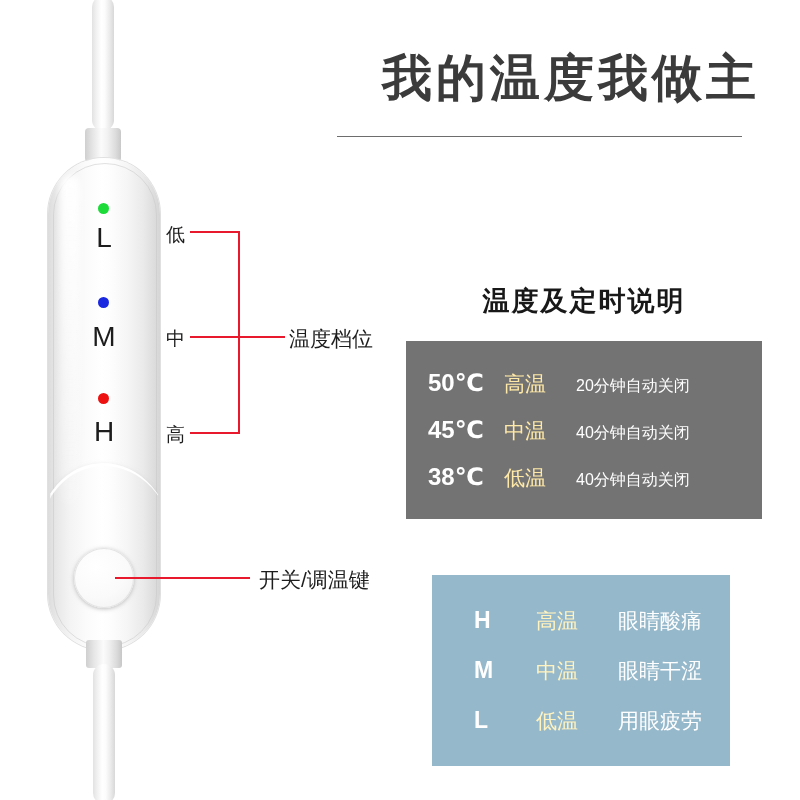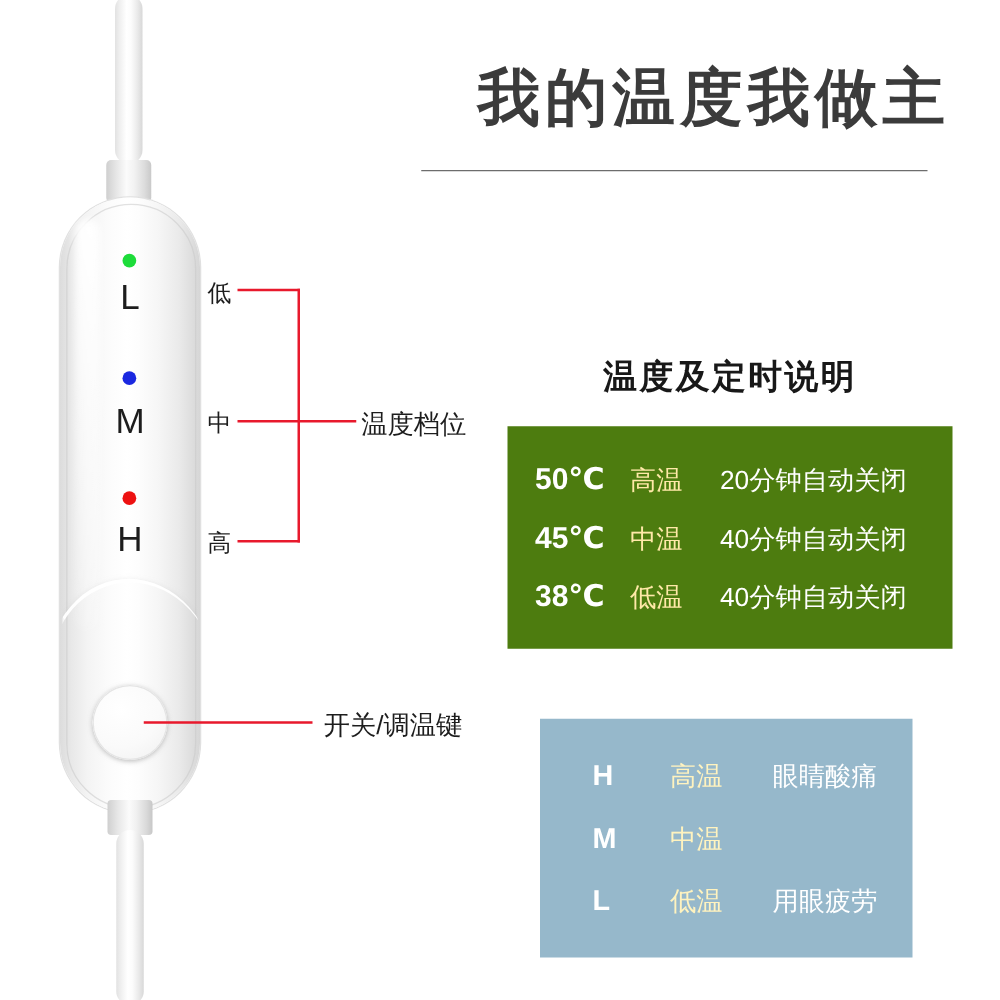--- a/index.html
+++ b/index.html
@@ -210,21 +210,21 @@
     color: #181818;
     letter-spacing: 2px;
     white-space: nowrap;
   }
   .panel-pink {
     position: absolute;
     left: 406px;
     top: 341px;
     width: 356px;
     height: 178px;
-    background: #4d7c0f;
+    background: #737373;
     display: flex;
     flex-direction: column;
     justify-content: center;
   }
   .panel-blue {
     position: absolute;
     left: 432px;
     top: 575px;
     width: 298px;
     height: 191px;
@@ -246,21 +246,21 @@
     color: #ffffff;
     flex: 0 0 auto;
   }
   .prow .c-level {
     width: 72px;
     font-size: 21px;
     color: #ffe9a8;
     flex: 0 0 auto;
   }
   .prow .c-desc {
-    font-size: 21px;
+    font-size: 16px;
     color: #ffffff;
     flex: 1 1 auto;
   }
   .brow {
     display: flex;
     align-items: baseline;
     padding: 0 0 0 42px;
     margin: 11px 0;
   }
   .brow .c-code {
@@ -347,20 +347,21 @@
 
   <div class="panel-blue">
     <div class="brow">
       <span class="c-code">H</span>
       <span class="c-level">高温</span>
       <span class="c-desc">眼睛酸痛</span>
     </div>
     <div class="brow">
       <span class="c-code">M</span>
       <span class="c-level">中温</span>
+      <span class="c-desc">眼睛干涩</span>
     </div>
     <div class="brow">
       <span class="c-code">L</span>
       <span class="c-level">低温</span>
       <span class="c-desc">用眼疲劳</span>
     </div>
   </div>
 
 </div>
 

